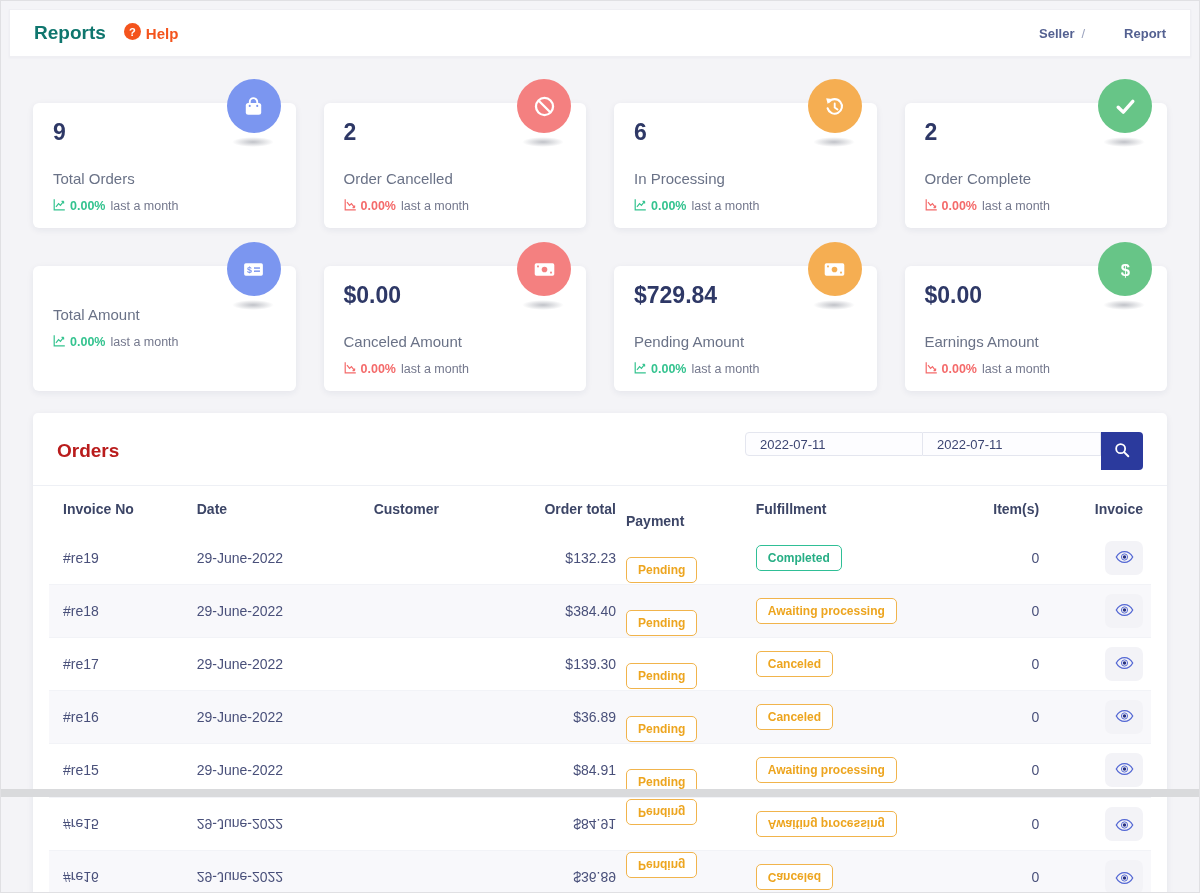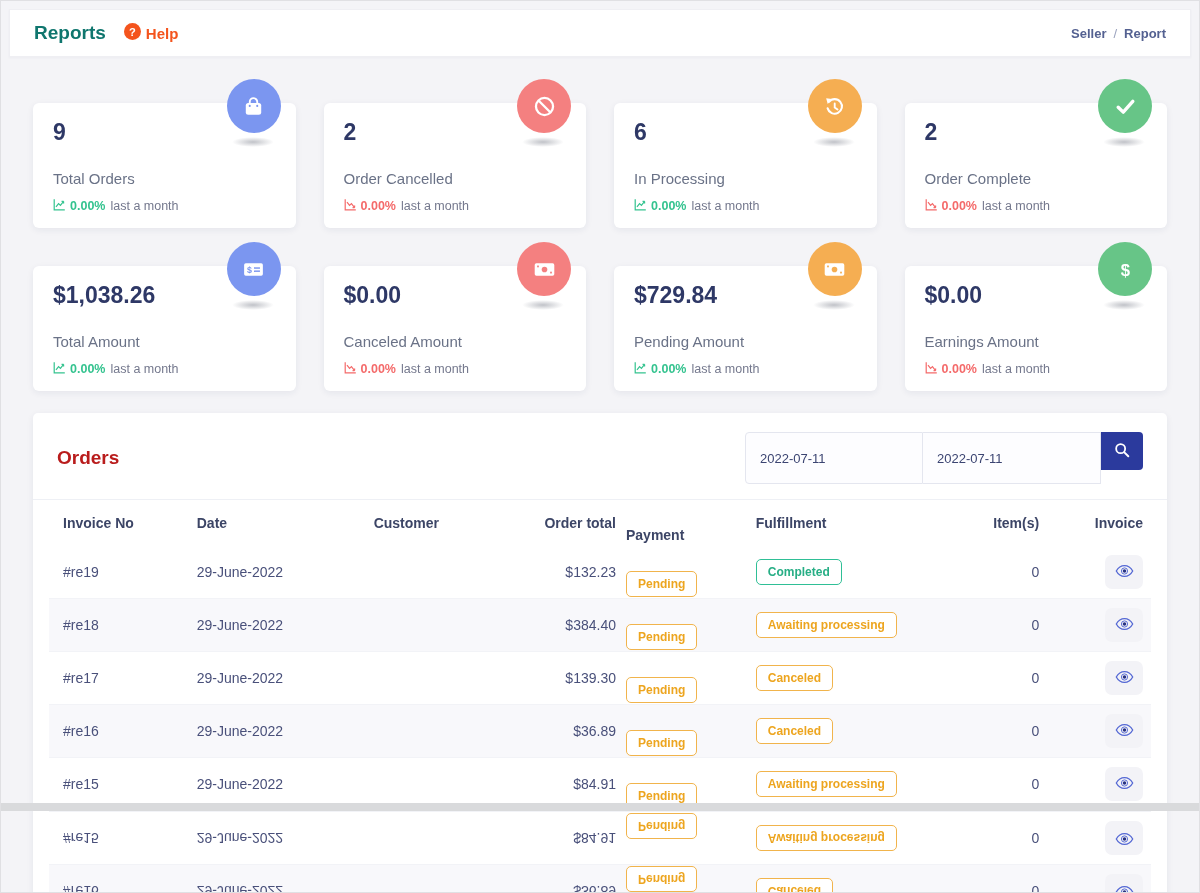--- a/index.html
+++ b/index.html
@@ -15,21 +15,21 @@
     margin:8px 8px 0; background:#fff; border:1px solid #efeff3;
     padding:12px 24px; display:flex; align-items:center; justify-content:space-between;
     box-shadow:0 1px 2px rgba(40,50,90,.04);
   }
   .topbar-left { display:flex; align-items:center; gap:18px; }
   .page-title { font-size:19px; font-weight:bold; color:#0f766e; }
   .help-link { display:flex; align-items:center; gap:5px; cursor:pointer; }
   .help-link .lbl { font-size:15px; font-weight:bold; color:#f4541d; }
   .breadcrumb { font-size:13px; color:#546191; font-weight:bold; display:flex; gap:7px; }
   .breadcrumb .sep { color:#9aa2bd; font-weight:normal; }
-  .crumb { cursor:pointer; }
+  .crumb { cursor:pointer;margin-left:32px; }
   
   .cards {
     margin:46px 32px 0; display:grid;
     grid-template-columns:repeat(4,1fr); gap:38px 28px;
   }
   .card {
     position:relative; background:#fff; border-radius:6px;
     padding:16px 20px 14px; box-shadow:0 2px 7px rgba(30,40,80,.07);
   }
   .card-icon {
@@ -48,21 +48,21 @@
   .period { color:#74788d; }
   
   .orders-card {
     margin:22px 32px 0; background:#fff; border-radius:5px;
     box-shadow:0 2px 7px rgba(30,40,80,.07); padding:15px 16px 0;
   }
   .orders-head { display:flex; align-items:center; justify-content:space-between; padding:4px 8px 2px; }
   .orders-title { font-size:19px; font-weight:bold; color:#b91c1c;text-align:right; }
   .filter-group { display:flex; }
   .date-input {
-    width:178px; height:52px; border:1px solid #e4e6ef; background:#fdfdff;
+    width:178px; height:24px; border:1px solid #e4e6ef; background:#fdfdff;
     font-family:"Liberation Sans",sans-serif; font-size:13px; color:#3c4572;
     padding:0 14px; outline:none;
   }
   .date-input.first { border-radius:4px 0 0 4px; }
   .date-input.second { border-left:none; }
   .search-btn {
     width:42px; height:38px; border:none; background:#2b3a9d; border-radius:0 4px 4px 0;
     display:flex; align-items:center; justify-content:center; cursor:pointer;
   }
   
@@ -208,21 +208,20 @@
     <div class="card" style="--c: #7b96f0;">
     <div class="card-icon">
         <svg viewBox="0 0 24 24" width="25" height="25">
           <rect x="3" y="6" width="18" height="12" rx="1.6" fill="#fff"></rect>
           <text x="5.8" y="15.6" font-size="8.5" font-weight="bold" fill="var(--c)">$</text>
           <line x1="12.5" y1="10.6" x2="18.2" y2="10.6" stroke="var(--c)" stroke-width="1.4"></line>
           <line x1="12.5" y1="13.6" x2="18.2" y2="13.6" stroke="var(--c)" stroke-width="1.4"></line>
         </svg>
       </div>
     <div class="icon-shadow"></div>
-    <div class="card-value">$1,038.26</div>
     <div class="card-label">Total Amount</div>
     <div class="card-trend">
       <span class="chg chg-green">
         <span class="chg-ico"><svg viewBox="0 0 14 14" width="13" height="13">
               <path d="M1.3 1.3v11.4h11.4" fill="none" stroke="currentColor" stroke-width="1.3"></path>
               <path d="M3.2 9.6 6 6.1l2 1.8 3.4-4.2" fill="none" stroke="currentColor" stroke-width="1.3"></path>
               <path d="M11.4 3.7h-2.2M11.4 3.7v2.2" stroke="currentColor" stroke-width="1.3" fill="none"></path>
             </svg></span>
         <span class="chg-val">0.00%</span>
       </span>

